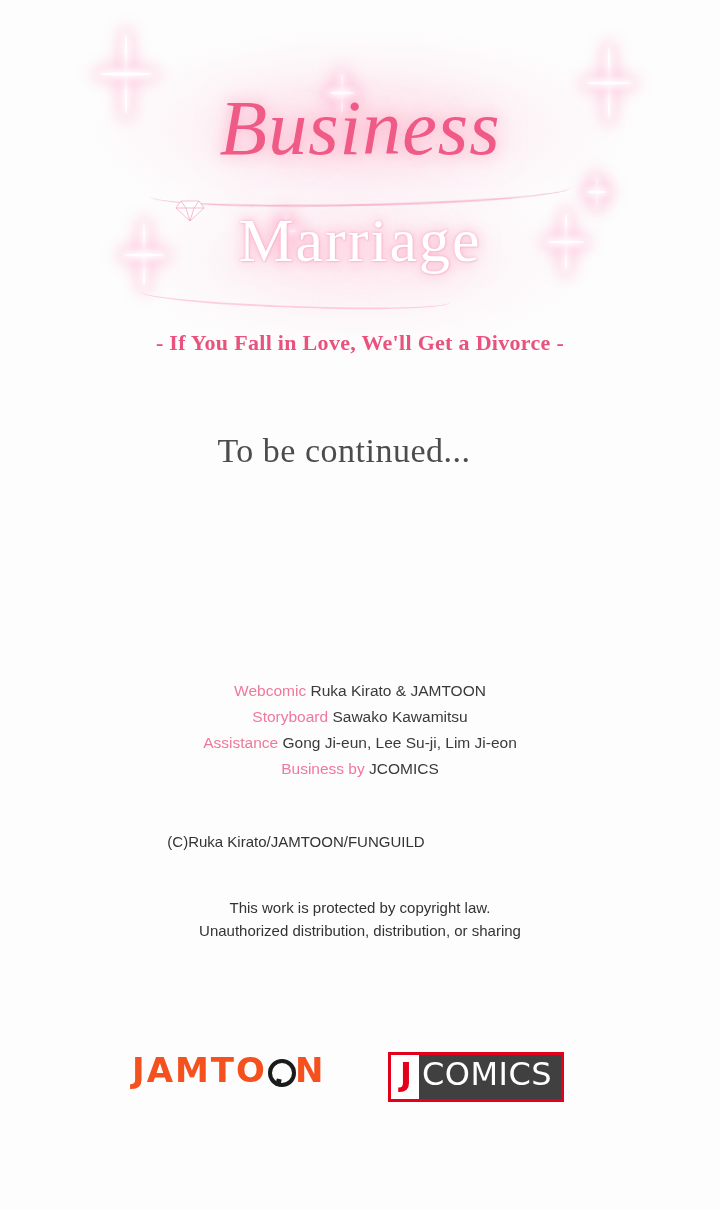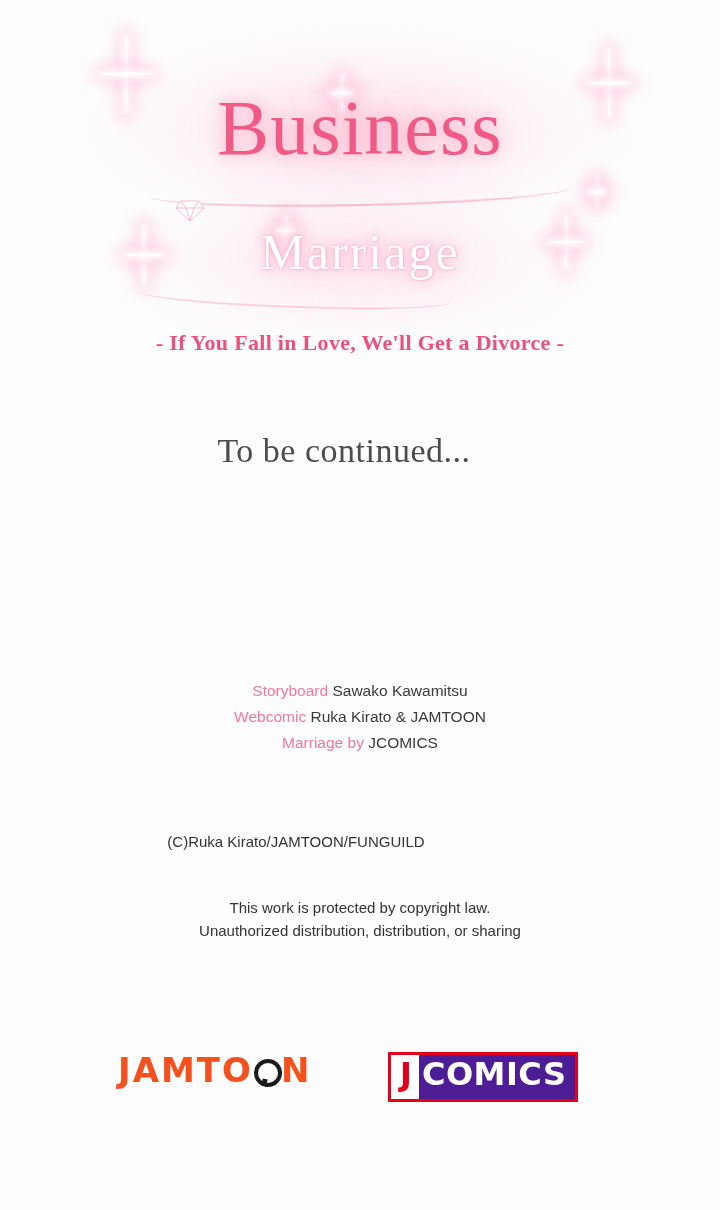--- a/index.html
+++ b/index.html
@@ -52,29 +52,30 @@
     top: 86px;
     width: 720px;
     text-align: center;
     font-family: "Liberation Serif", serif;
     font-size: 78px;
     line-height: 84px;
     letter-spacing: 1px;
     color: #ef5a86;
     font-weight: 400;
     text-shadow: 0 0 14px rgba(255,170,200,0.85), 0 0 30px rgba(255,200,220,0.6);
+    font-style: italic;
   }
   .title-sub {
     position: absolute;
     left: 0;
-    top: 212px;
+    top: 200px;
     width: 720px;
     text-align: center;
     font-family: "Liberation Serif", serif;
-    font-size: 50px;
+    font-size: 62px;
     line-height: 80px;
     letter-spacing: 2px;
     color: #ffffff;
     font-weight: 400;
     text-shadow: 0 0 3px rgba(245,165,195,0.95), 0 0 12px rgba(255,180,205,0.95), 0 0 26px rgba(255,200,220,0.8), 1px 1px 0 rgba(248,190,210,0.5);
   }
   .swoosh {
     position: absolute;
     left: 150px;
     top: 178px;
@@ -191,21 +192,21 @@
   
   .logos {
     position: absolute;
     left: 0;
     top: 1050px;
     width: 720px;
     height: 60px;
   }
   .jamtoon {
     position: absolute;
-    left: 118px;
+    left: 132px;
     top: 0;
     font-family: "DejaVu Sans", sans-serif;
     font-size: 34px;
     font-weight: bold;
     color: #f4511e;
     letter-spacing: 2px;
   }
   .jamtoon .o-ring {
     display: inline-block;
     position: relative;
@@ -243,25 +244,25 @@
   .jcomics .j {
     background: #ffffff;
     color: #e2001a;
     font-family: "DejaVu Sans", sans-serif;
     font-size: 32px;
     font-weight: bold;
     line-height: 38px;
     padding: 0 7px 0 9px;
   }
   .jcomics .rest {
-    background: #4c1d95;
+    background: #404040;
     color: #ffffff;
     font-family: "DejaVu Sans", sans-serif;
     font-size: 32px;
-    font-weight: bold;
+    font-weight: normal;
     line-height: 38px;
     padding: 0 9px 0 3px;
     letter-spacing: 0.5px;
   }
 </style>
 </head>
 <body>
 
 <div class="page">
 
@@ -310,29 +311,33 @@
     <div class="title-sub">Marriage</div>
     <div class="swoosh2"></div>
 
     <div class="tagline">- If You Fall in Love, We'll Get a Divorce -</div>
   </div>
 
   <div class="tbc">To be continued...</div>
 
   <div class="credits">
     <div>
+      <span class="role">Webcomic</span>
+      <span>Ruka Kirato &amp; JAMTOON</span>
+    </div>
+    <div>
       <span class="role">Storyboard</span>
       <span>Sawako Kawamitsu</span>
     </div>
     <div>
-      <span class="role">Webcomic</span>
-      <span>Ruka Kirato &amp; JAMTOON</span>
+      <span class="role">Assistance</span>
+      <span>Gong Ji-eun, Lee Su-ji, Lim Ji-eon</span>
     </div>
     <div>
-      <span class="role">Marriage by</span>
+      <span class="role">Business by</span>
       <span>JCOMICS</span>
     </div>
   </div>
 
   <div class="copyright-block">(C)Ruka Kirato/JAMTOON/FUNGUILD</div>
   <div class="copyright-notice">
     <div>This work is protected by copyright law.</div>
     <div>Unauthorized distribution, distribution, or sharing</div>
   </div>
 

